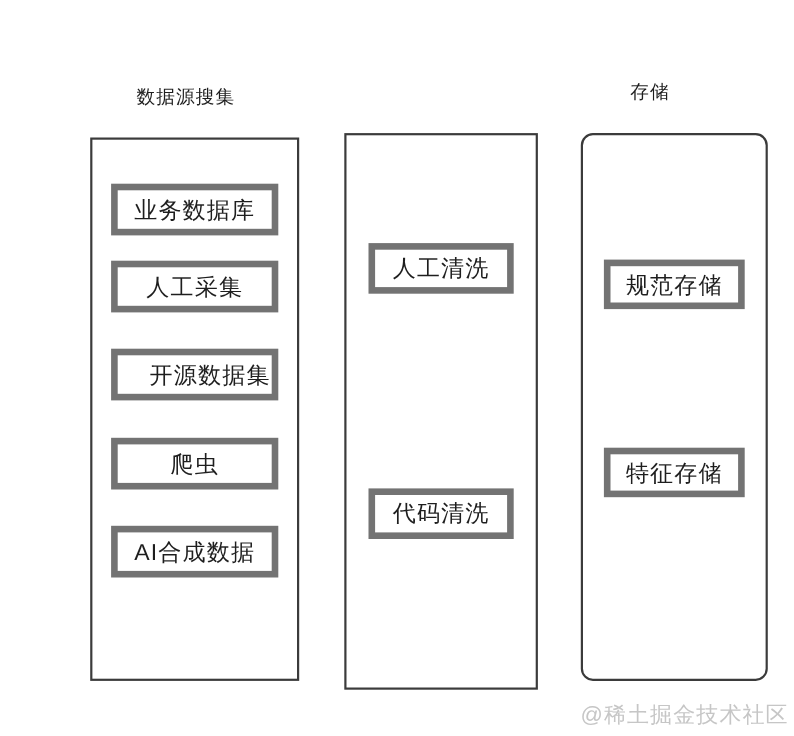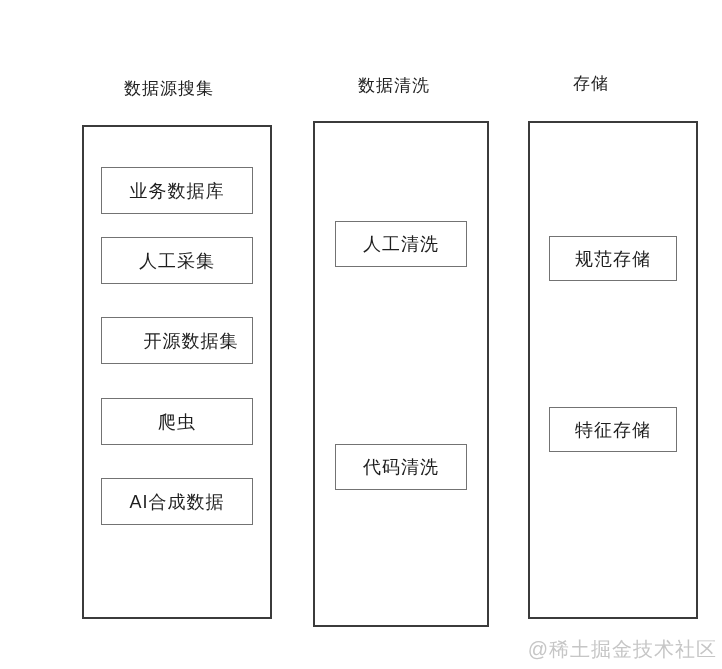--- a/index.html
+++ b/index.html
@@ -30,31 +30,31 @@
   .title-3 { left: 506px; top: 69px; width: 170px; }
 
   .frame {
     position: absolute;
     border: 2px solid #3b3b3b;
     background: #ffffff;
     box-sizing: border-box;
   }
   .frame-1 { left: 82px;  top: 125px; width: 190px; height: 494px; }
   .frame-2 { left: 313px; top: 121px; width: 176px; height: 506px; }
-  .frame-3 { left: 528px; top: 121px; width: 170px; height: 498px; }
+  .frame-3 { left: 528px; top: 121px; width: 170px; height: 498px; border-radius: 11px; }
 
   .node {
     position: absolute;
-    border: 1px solid #737373;
+    border: 6px solid #737373;
     background: #ffffff;
     box-sizing: border-box;
     display: flex;
     align-items: center;
     justify-content: center;
-    font-size: 18px;
+    font-size: 21px;
     letter-spacing: 1px;
     white-space: nowrap;
   }
   .frame-1 .node { left: 17px; width: 152px; height: 47px; }
   .f1-n1 { top: 40px; }
   .f1-n2 { top: 110px; }
   .f1-n3 { top: 190px; padding-left: 28px; }
   .f1-n4 { top: 271px; }
   .f1-n5 { top: 351px; }
 
@@ -93,21 +93,20 @@
       <span>开源数据集</span>
     </div>
     <div class="node f1-n4">
       <span>爬虫</span>
     </div>
     <div class="node f1-n5">
       <span>AI合成数据</span>
     </div>
   </div>
 
-  <div class="col-title title-2">数据清洗</div>
   <div class="frame frame-2">
     <div class="node f2-n1">
       <span>人工清洗</span>
     </div>
     <div class="node f2-n2">
       <span>代码清洗</span>
     </div>
   </div>
 
   <div class="col-title title-3">存储</div>

